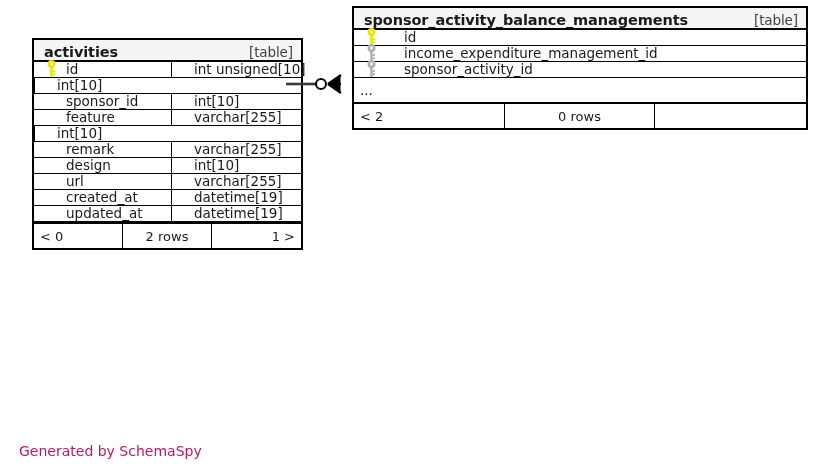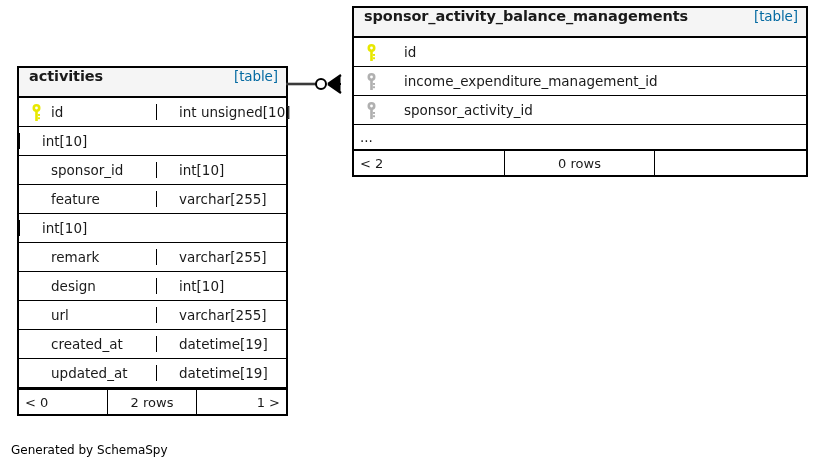--- a/index.html
+++ b/index.html
@@ -18,44 +18,44 @@
 
   
   .entity {
     position: absolute;
     box-sizing: border-box;
     border: 2px solid #000000;
     background: #ffffff;
   }
   .entity-title {
     box-sizing: border-box;
-    height: 30px;
+    height: 22px;
     background: #f5f5f5;
     border-bottom: 2px solid #000000;
     display: flex;
-    align-items: flex-start;
+    align-items: flex-end;
     padding: 0 8px 0 10px;
     font-size: 14.5px;
     font-weight: bold;
     letter-spacing: -0.1px;
   }
   .entity-title .tname { flex: 1 1 auto; white-space: nowrap; }
   .entity-title .ttag {
     font-weight: normal;
     font-size: 13.5px;
-    color: #0369a1;
+    color: #404040;
     white-space: nowrap;
   }
 
   .row {
     box-sizing: border-box;
     display: flex;
-    height: 29px;
+    height: 16px;
     border-bottom: 1.6px solid #000000;
-    align-items: center;
+    align-items: flex-end;
   }
   .row:last-of-type { border-bottom: none; }
 
   .cell-name {
     box-sizing: border-box;
     display: flex;
     align-items: center;
     flex: 0 0 auto;
     padding-left: 6px;
     font-size: 13.5px;
@@ -109,24 +109,23 @@
     display: flex;
     align-items: center;
     height: 24px;
     padding-left: 6px;
     font-size: 13.5px;
     border-bottom: none;
   }
 
   
   #entity-activities {
-    left: 17px;
+    left: 32px;
     top: 38px;
     width: 271px;
-    margin-top: 28px;
   }
   #entity-activities .cell-name { flex: 0 0 137px; }
 
   
   #entity-sabm {
     left: 352px;
     top: 6px;
     width: 456px;
   }
   #entity-sabm .row { border-bottom: 1.6px solid #000000; }
@@ -144,24 +143,24 @@
     position: absolute;
     left: 286px;
     top: 66px;
     width: 70px;
     height: 36px;
   }
 
   
   #generated-caption {
     position: absolute;
-    left: 11px;
+    left: 19px;
     top: 443px;
-    font-size: 12px;
-    color: #000000;
+    font-size: 14px;
+    color: #be185d;
     white-space: nowrap;
   }
 </style>
 </head>
 <body>
 
 <div class="entity" id="entity-activities">
 
   <div class="entity-title">
     <span class="tname">activities</span>

